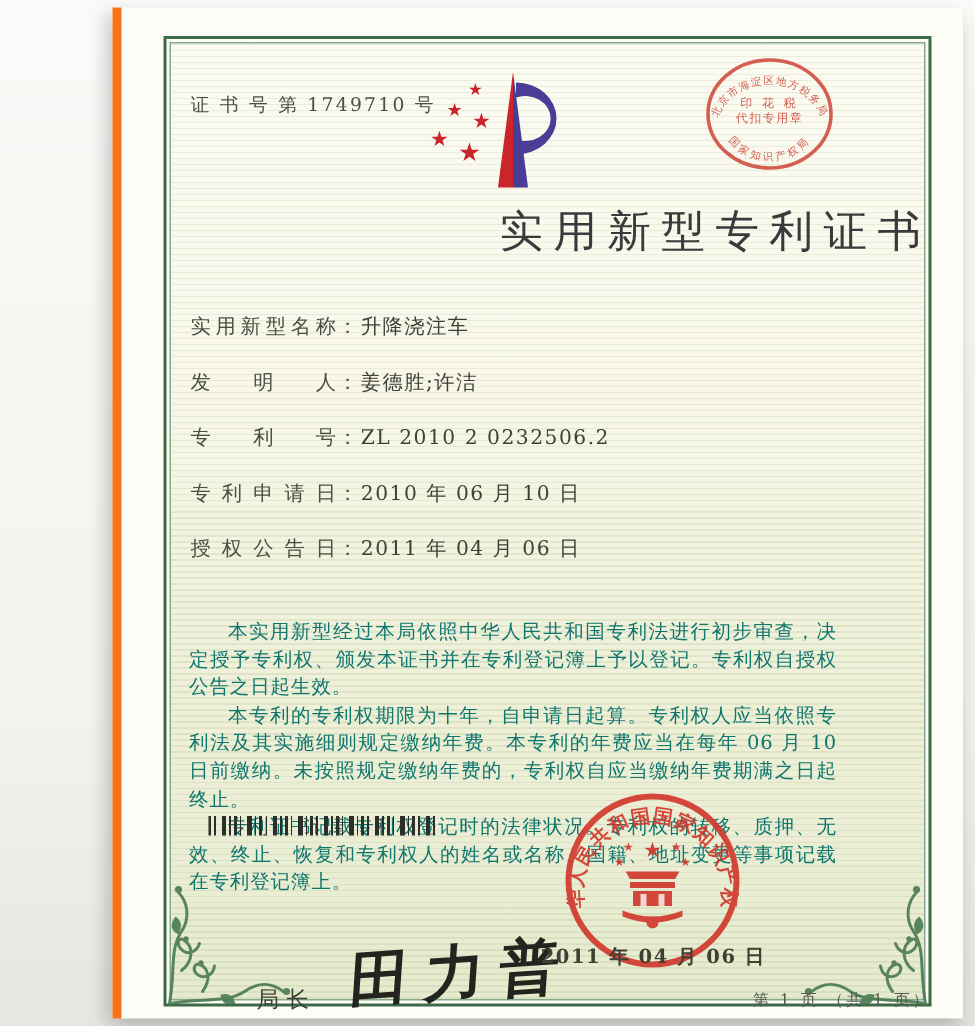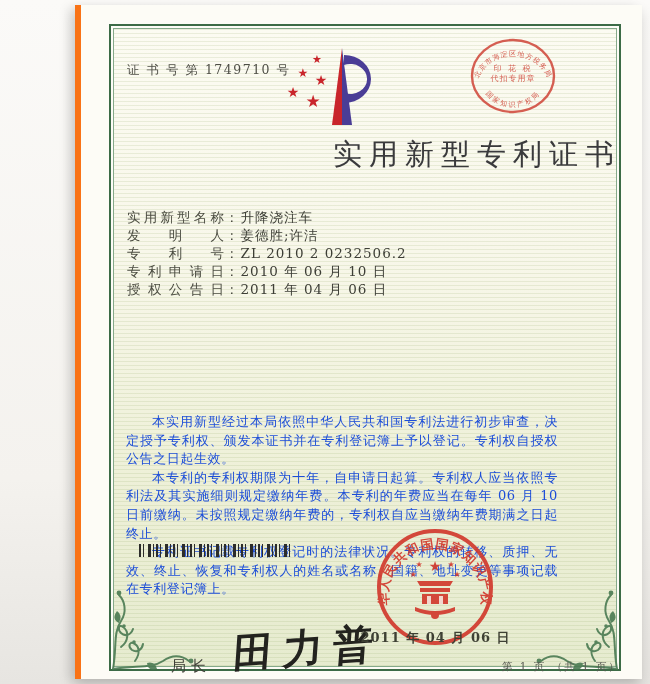--- a/index.html
+++ b/index.html
@@ -39,33 +39,33 @@
   }
   .logo { position:absolute; left:198px; top:40px; width:116px; height:86px; }
   .tax-seal { position:absolute; left:388px; top:32px; width:88px; height:78px; opacity:.85; }
 
   .title {
     position:absolute; left:28px; right:21px; top:130px;
     text-align:right; font-size:29px; font-weight:400;
     letter-spacing:7px; color:#3a3a3c;
   }
 
-  .fields { position:absolute; left:46px; top:204px; display:flex; flex-direction:column; }
+  .fields { position:absolute; left:46px; top:204px; display:flex; flex-direction:column; gap:19px; }
   .field-row { font-size:13.5px; color:#44453c; white-space:nowrap; }
   .f-label {
     display:inline-block; width:98px; vertical-align:bottom;
     text-align:justify; text-align-last:justify; letter-spacing:1px; color:#4c4d42;
   }
   .f-colon { margin:0 2px 0 0; color:#4c4d42; }
   .f-value { letter-spacing:1px; color:#3d3e36; }
 
   .body-text {
     position:absolute; left:45px; top:408px; width:432px;
     font-size:13px; line-height:18.6px; letter-spacing:.6px;
-    color:#1d4ed8; text-align:justify;
+    color:#0f766e; text-align:justify;
   }
   .body-text p { text-indent:2em; }
 
   .barcode {
     position:absolute; left:58px; top:539px; width:152px; height:13px;
     background:repeating-linear-gradient(90deg,
       #2d2d2b 0 2px, rgba(0,0,0,0) 2px 4px,
       #2d2d2b 4px 5px, rgba(0,0,0,0) 5px 9px,
       #2d2d2b 9px 12px, rgba(0,0,0,0) 12px 14px,
       #2d2d2b 14px 15px, rgba(0,0,0,0) 15px 17px);

